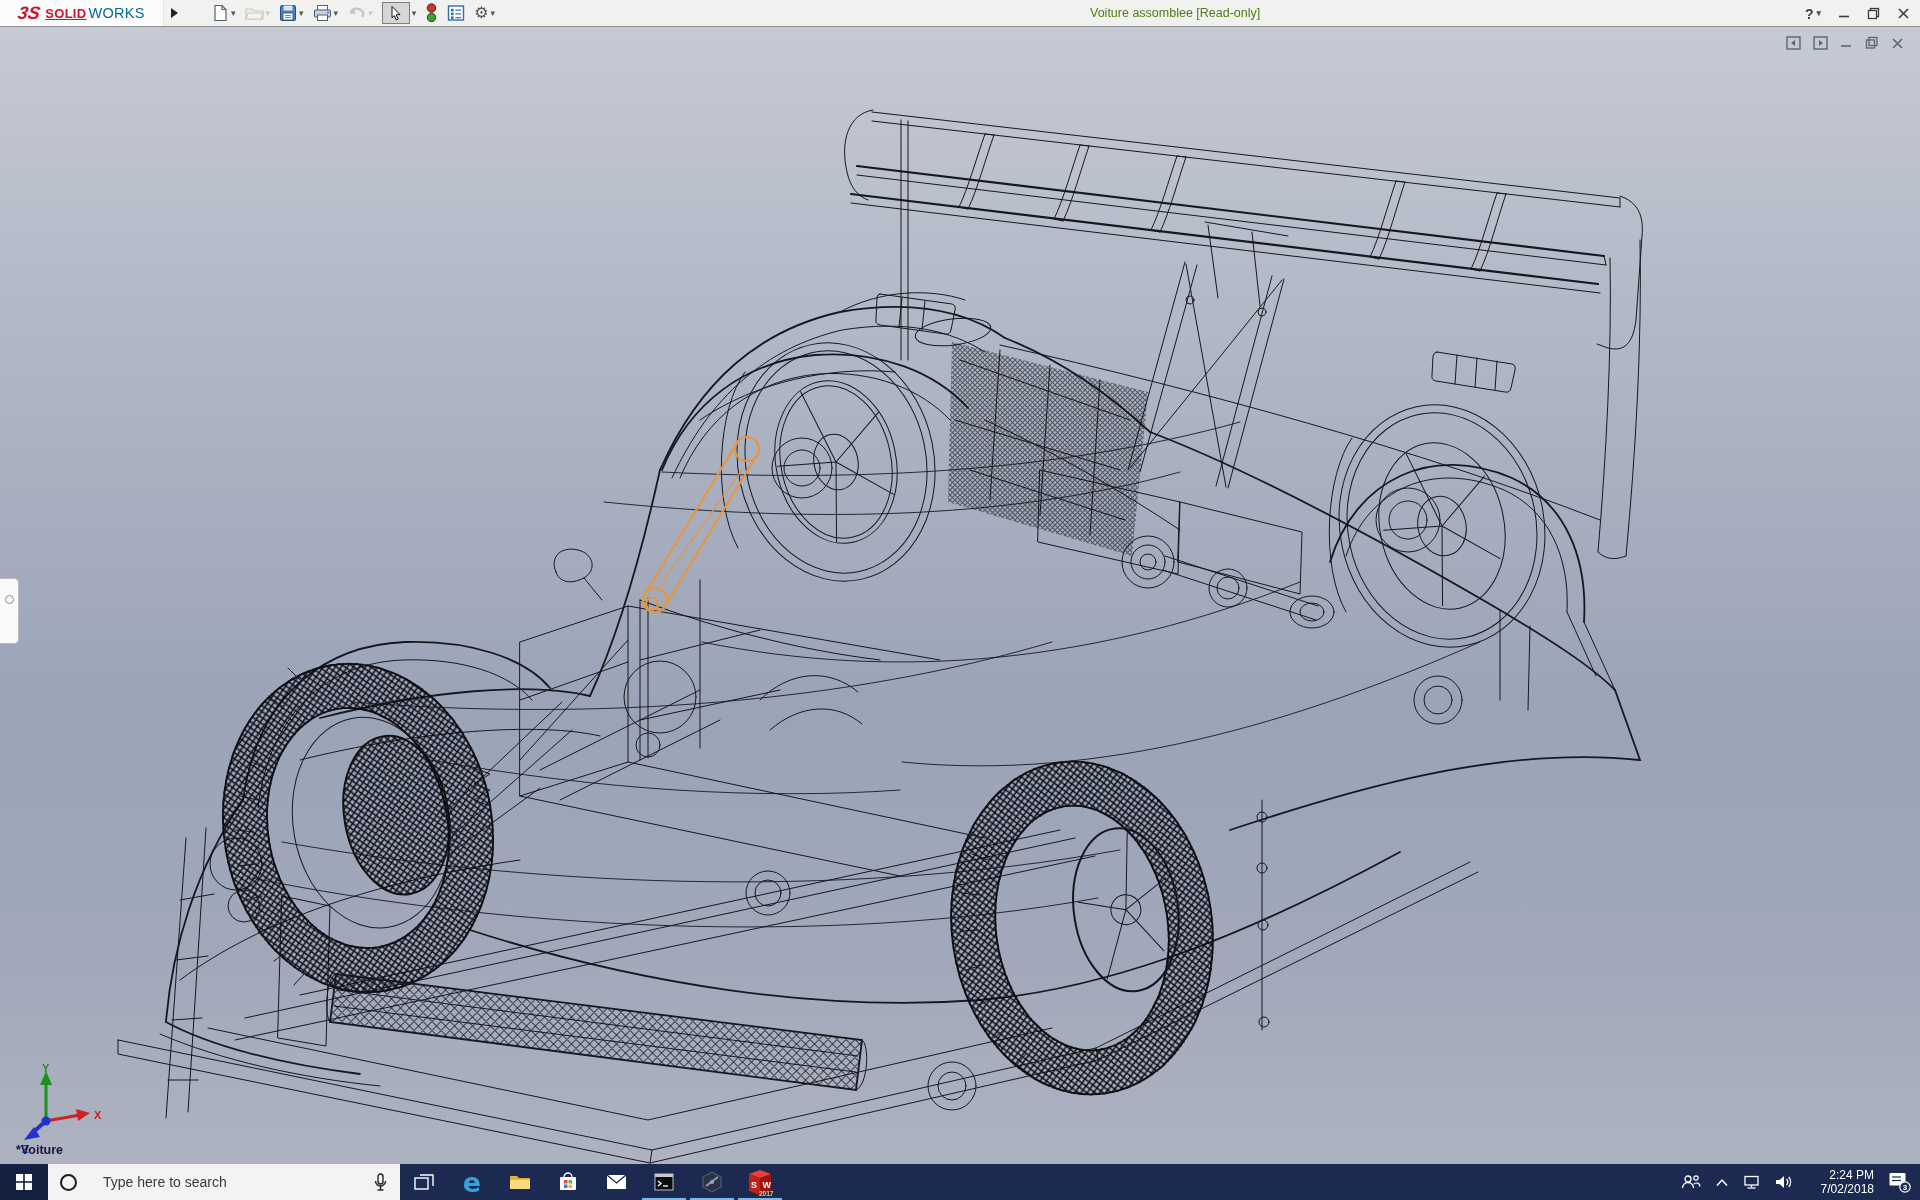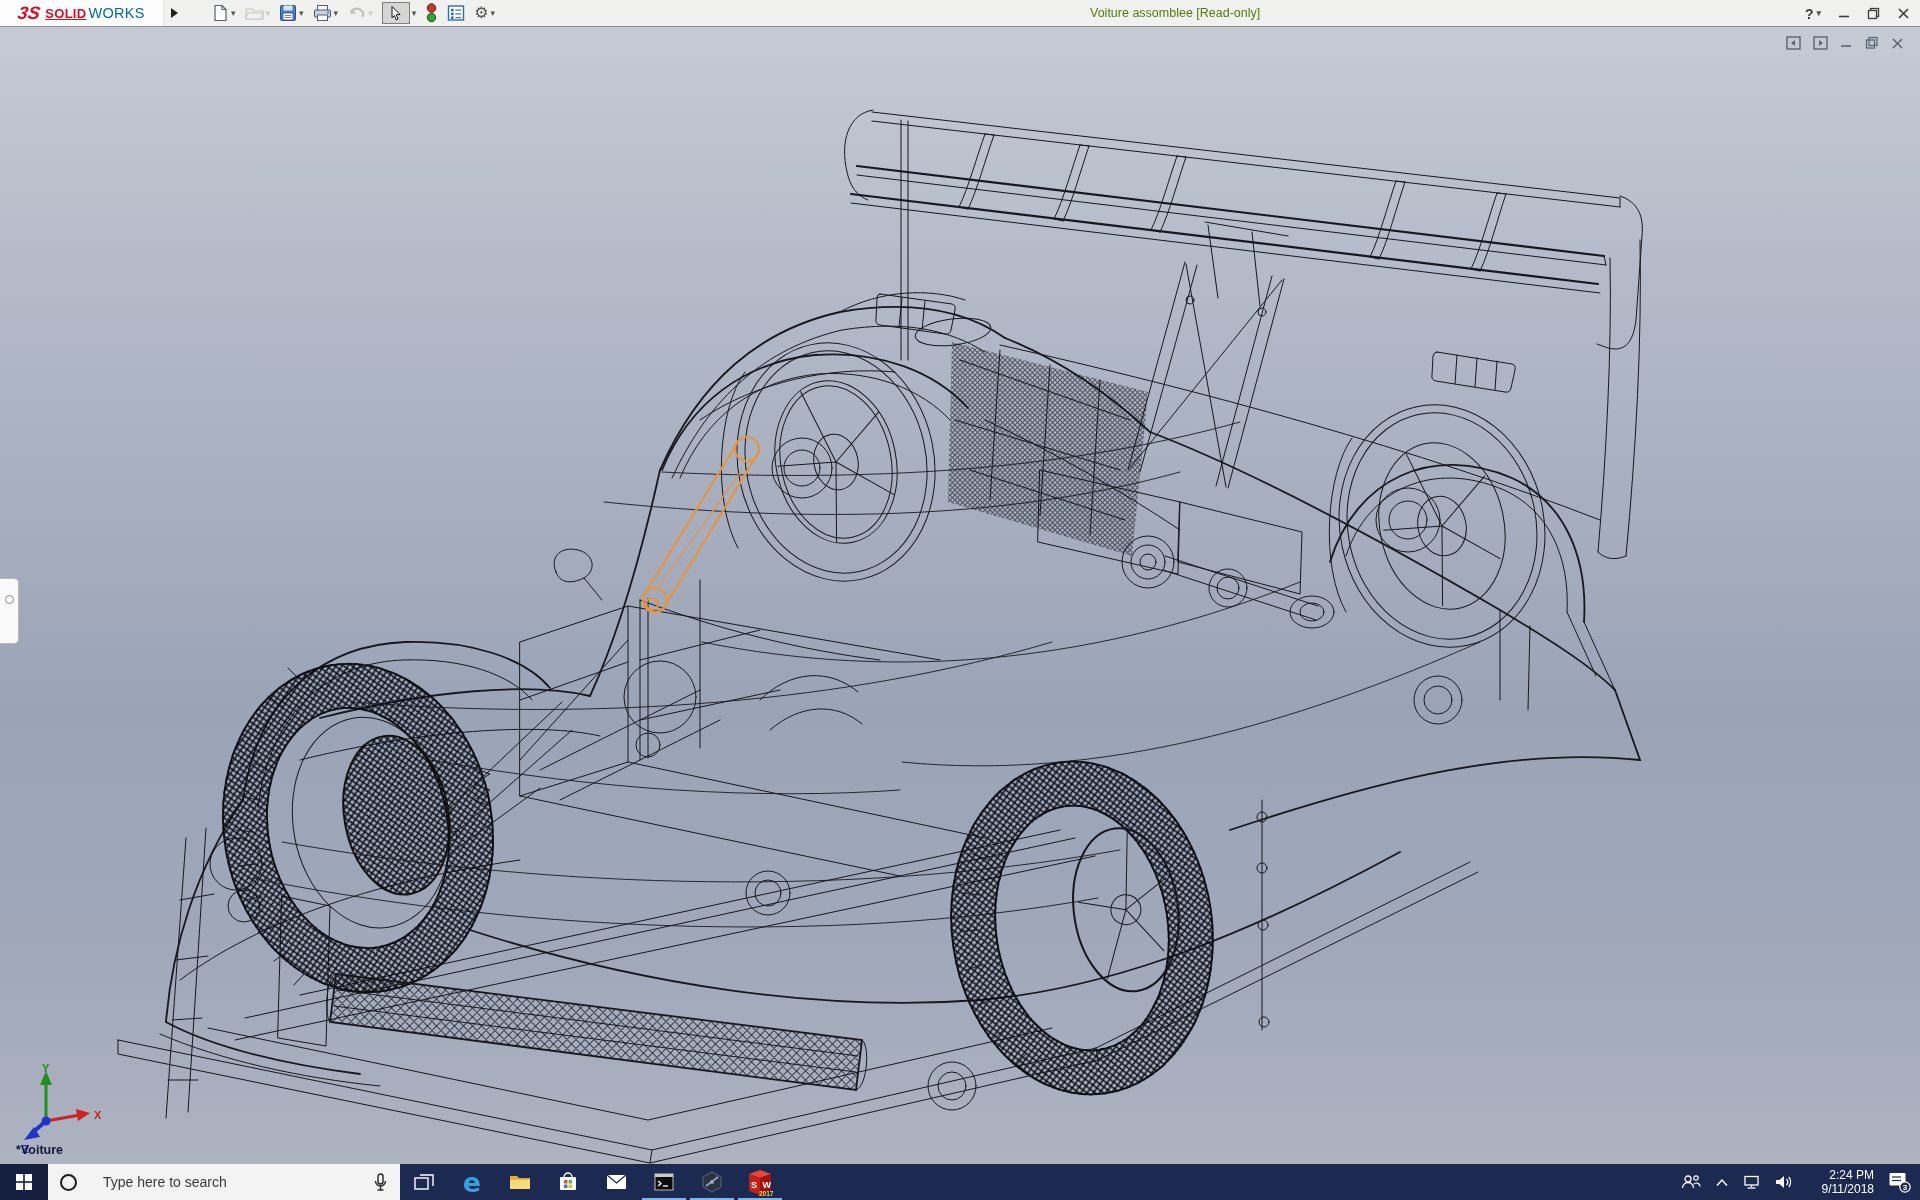--- a/index.html
+++ b/index.html
@@ -529,21 +529,21 @@
       <line x1="8.5" y1="10" x2="8.5" y2="12" stroke="#fff" stroke-width="1.3"></line>
       <line x1="4.5" y1="13" x2="12.5" y2="13" stroke="#fff" stroke-width="1.3"></line>
     </svg>
     <svg width="19" height="16" viewBox="0 0 19 16">
       <path d="M1,6 h3.5 L9,2 v12 L4.5,10 H1 Z" fill="#fff"></path>
       <path d="M11.5,5 a4.5,4.5 0 0 1 0,6" fill="none" stroke="#fff" stroke-width="1.3"></path>
       <path d="M13.8,3 a8,8 0 0 1 0,10" fill="none" stroke="#fff" stroke-width="1.3"></path>
     </svg>
     <div class="clock">
       <div>2:24 PM</div>
-      <div>9/11/2018</div>
+      <div>7/02/2018</div>
     </div>
     <svg width="24" height="22" viewBox="0 0 24 22">
       <rect x="1.5" y="2" width="16" height="12.5" rx="1" fill="#fff"></rect>
       <line x1="4" y1="6" x2="13" y2="6" stroke="#1c2950" stroke-width="1.2"></line>
       <line x1="4" y1="9.5" x2="13" y2="9.5" stroke="#1c2950" stroke-width="1.2"></line>
       <circle cx="17" cy="16" r="5.2" fill="#1c2950" stroke="#fff" stroke-width="1.2"></circle>
       <text x="14.8" y="19" font-size="8" font-weight="bold" fill="#fff">3</text>
     </svg>
   </div>
 </div>

